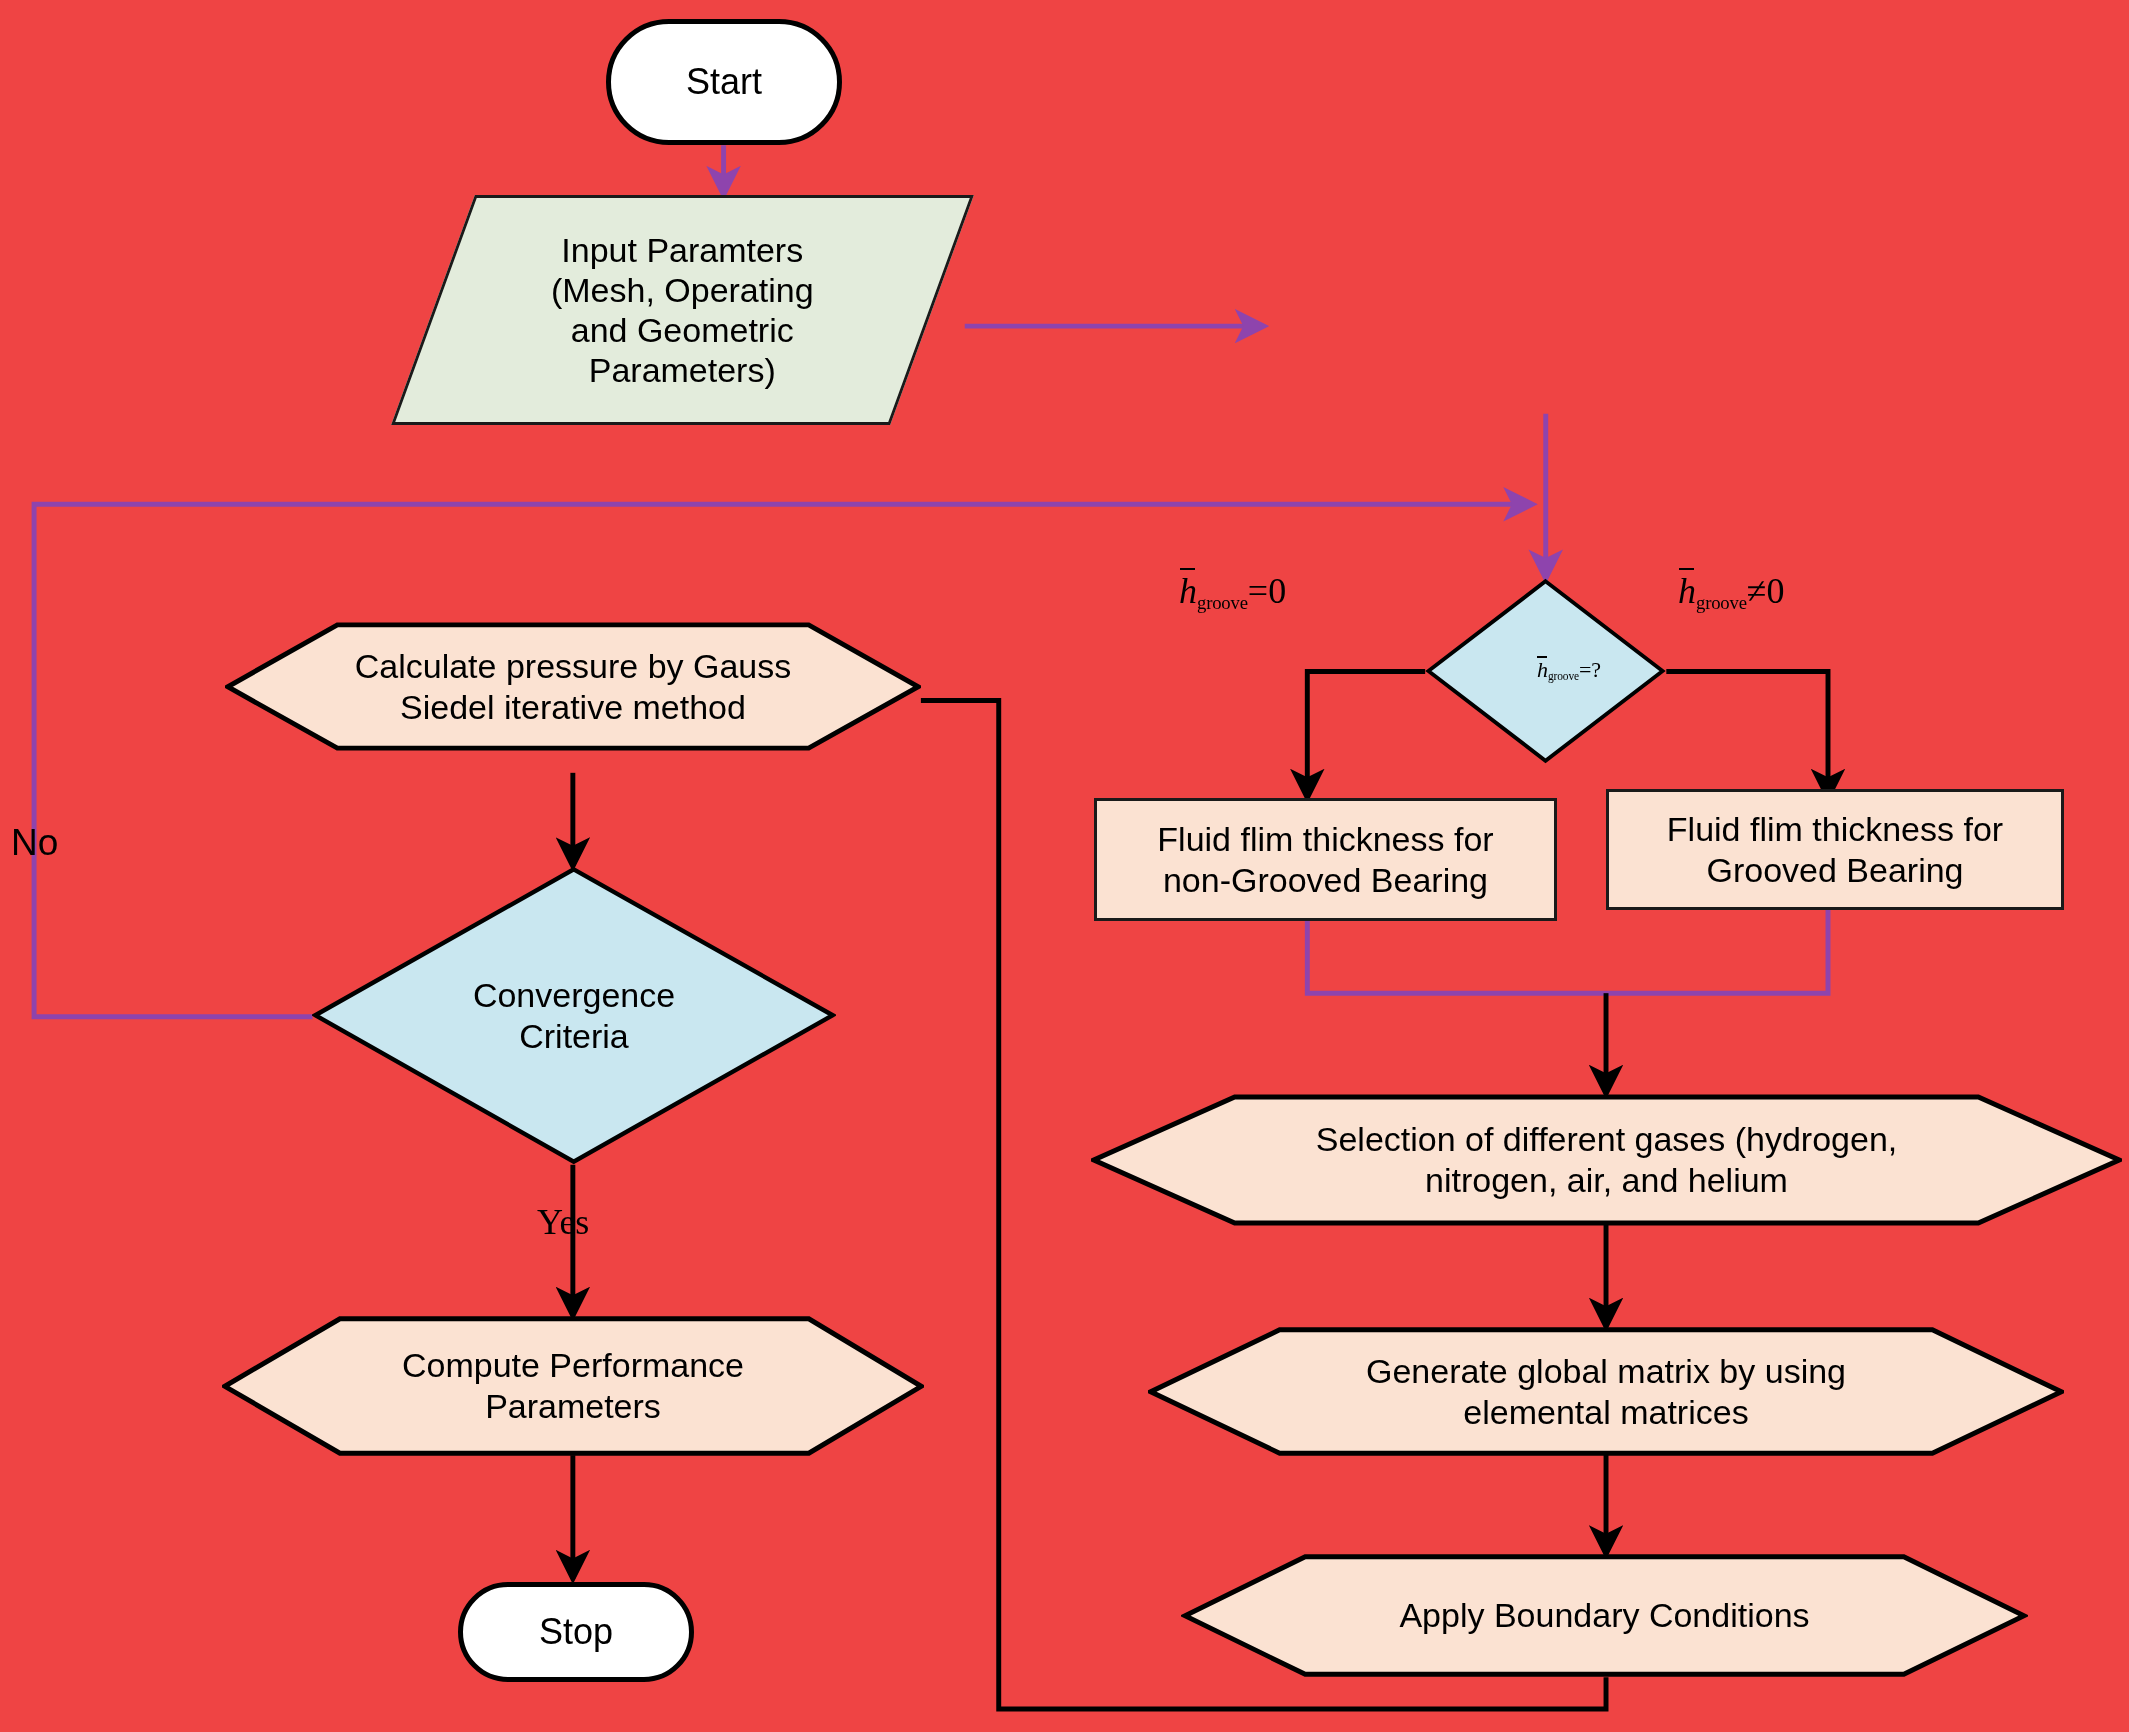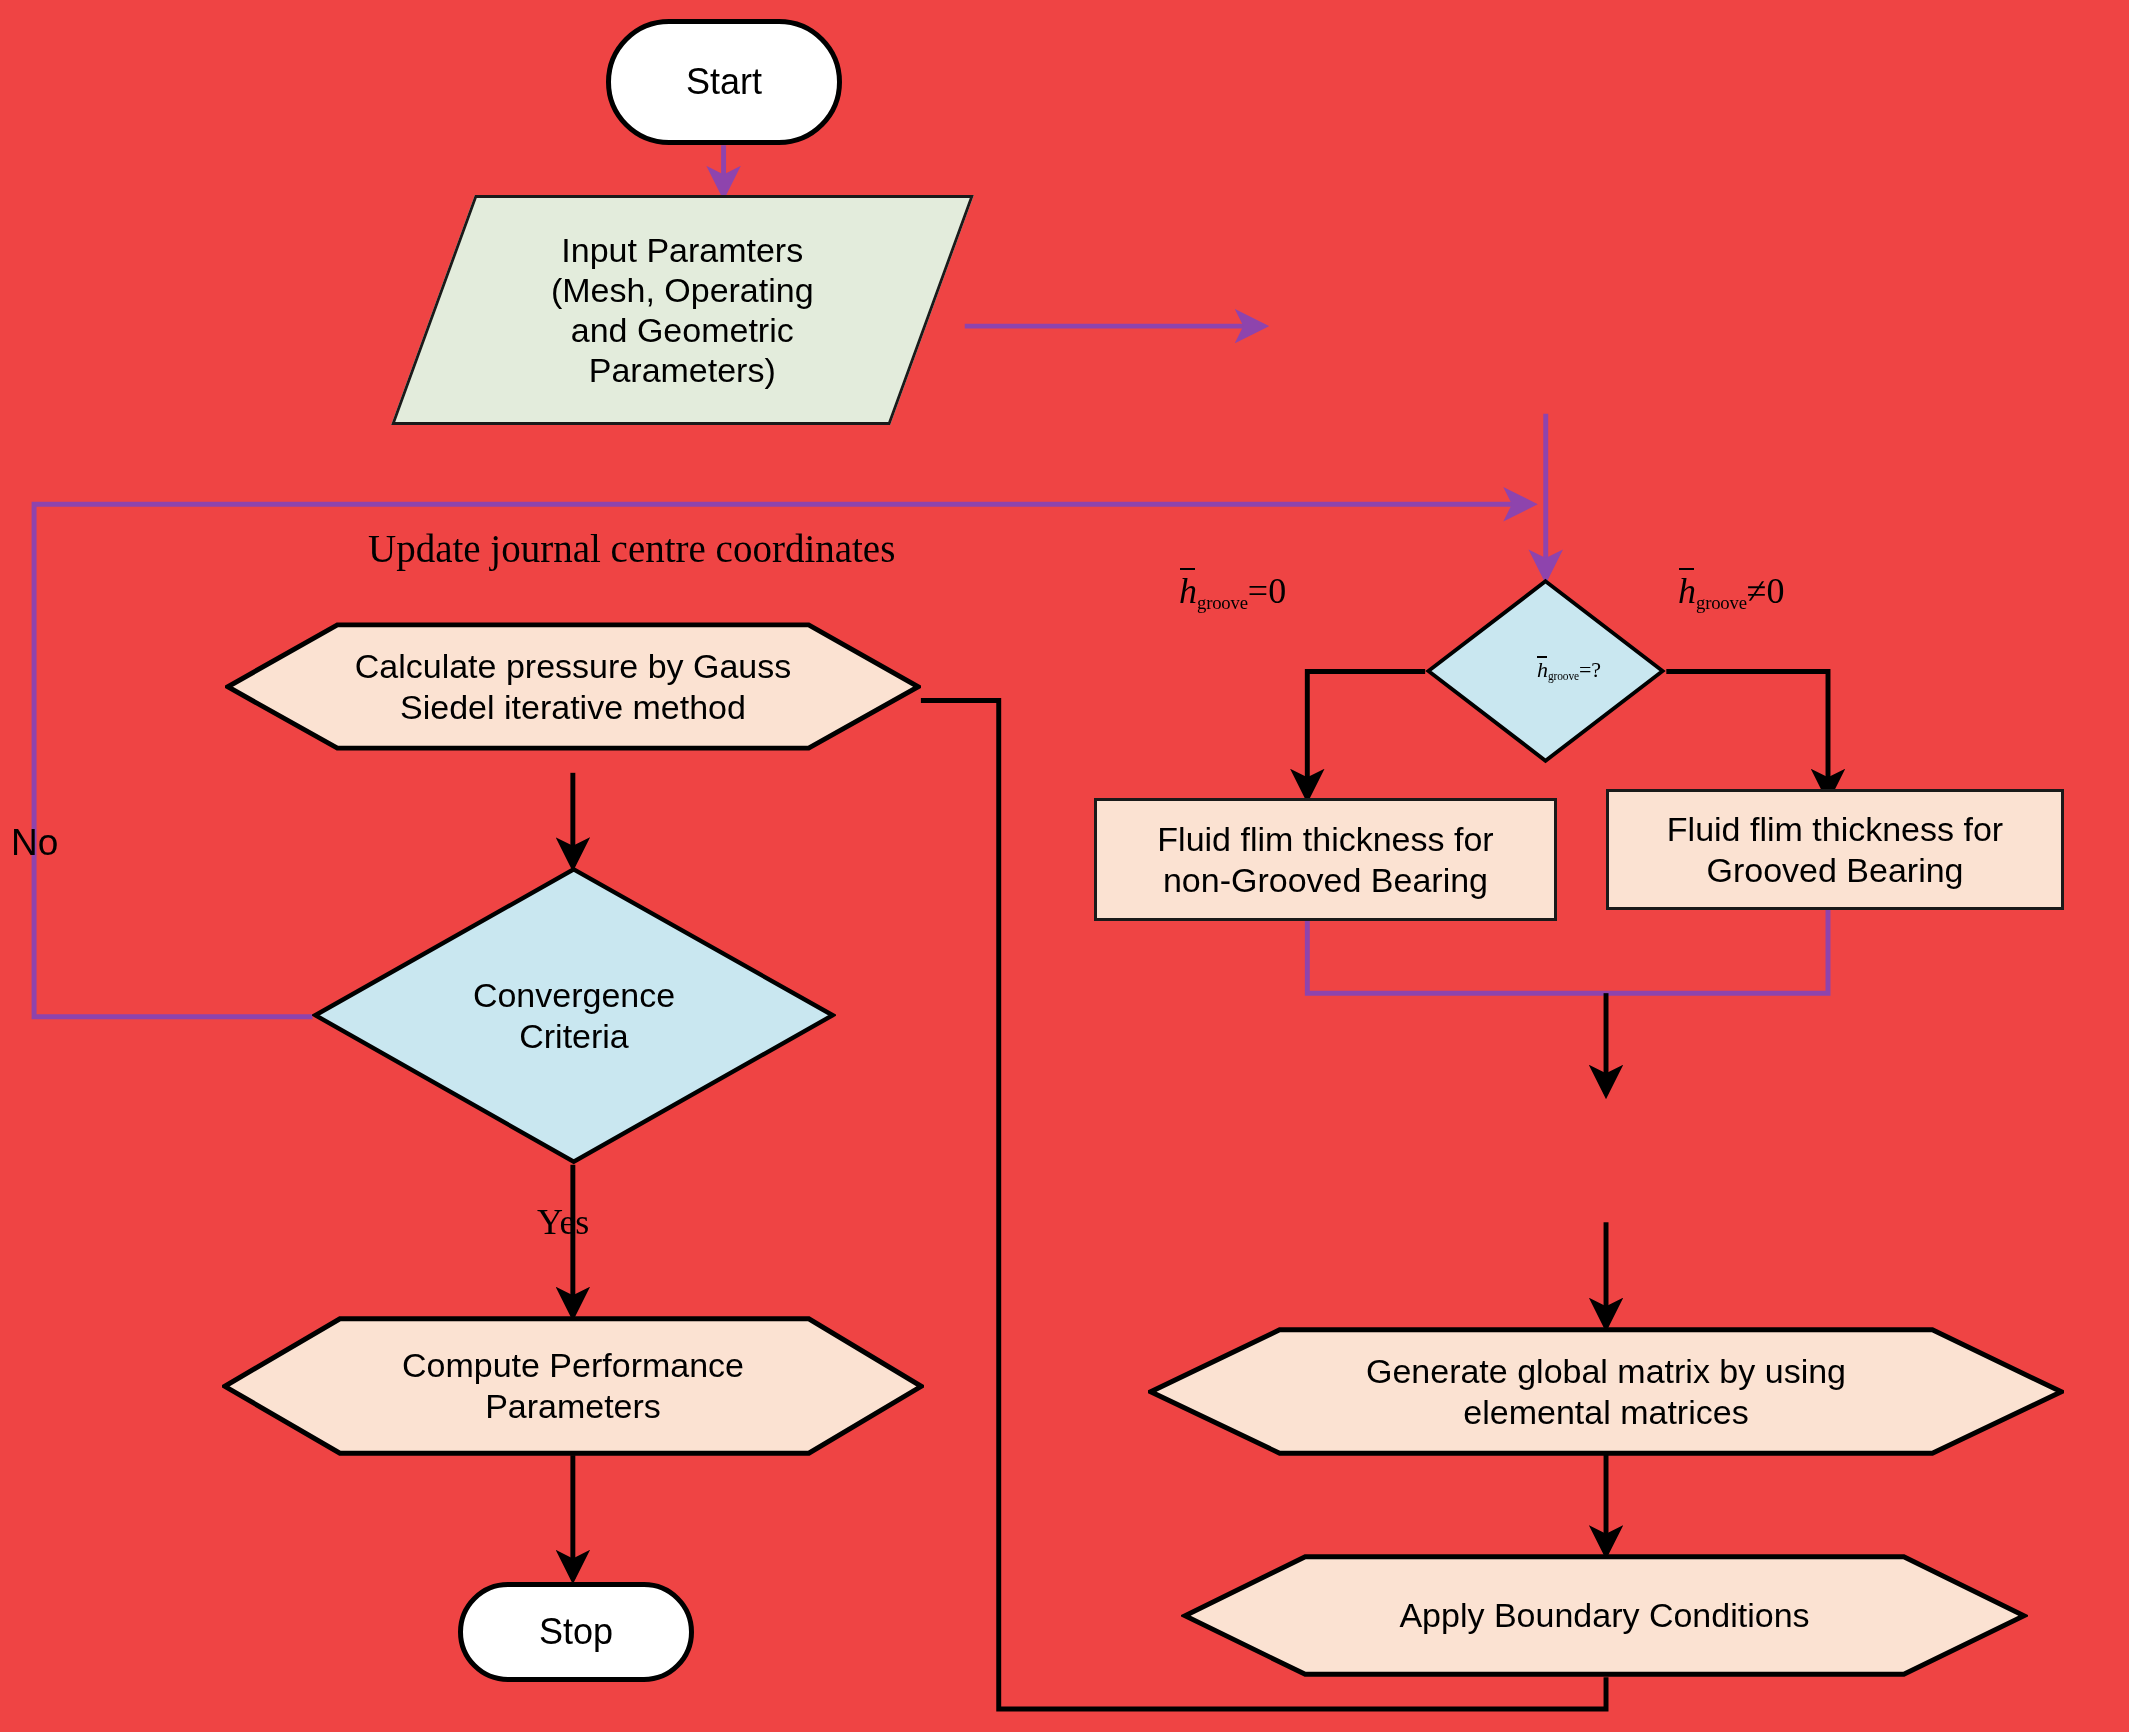--- a/index.html
+++ b/index.html
@@ -223,20 +223,27 @@
   <div class="node rect" style="left:1094px; top:798px; width:463px; height:123px;">
     <span>Fluid flim thickness for
 non-Grooved Bearing</span>
   </div>
 
   <div class="node rect" style="left:1606px; top:789px; width:458px; height:121px;">
     <span>Fluid flim thickness for
 Grooved Bearing</span>
   </div>
 
+  <div class="hexwrap" style="left:1091px; top:1094px; width:1031px; height:132px;">
+    <svg width="1031" height="132" viewBox="0 0 1880 240">
+      <polygon points="262,5 1618,5 1875,120 1618,235 262,235 5,120" fill="#fbe2d2" stroke="#000000" stroke-width="9"></polygon>
+    </svg>
+    <div class="hexlabel">Selection of different gases (hydrogen,
+nitrogen, air, and helium</div>
+  </div>
 
   <div class="hexwrap" style="left:1148px; top:1327px; width:916px; height:129px;">
     <svg width="916" height="129" viewBox="0 0 1670 235">
       <polygon points="240,5 1430,5 1665,118 1430,230 240,230 5,118" fill="#fbe2d2" stroke="#000000" stroke-width="9"></polygon>
     </svg>
     <div class="hexlabel">Generate global matrix by using
 elemental matrices</div>
   </div>
 
   <div class="hexwrap" style="left:1181px; top:1554px; width:847px; height:123px;">
@@ -267,20 +274,19 @@
       <polygon points="215,5 1070,5 1275,128 1070,250 215,250 5,128" fill="#fbe2d2" stroke="#000000" stroke-width="9"></polygon>
     </svg>
     <div class="hexlabel">Compute Performance
 Parameters</div>
   </div>
 
   <div class="node terminator" style="left:458px; top:1582px; width:236px; height:100px;">
     <span>Stop</span>
   </div>
 
-  <div class="flabel serif" style="left:368px; top:526px; font-size:39px;">Update journal centre coordinates</div>
 
   <div class="flabel" style="left:11px; top:822px; font-size:37px;">No</div>
 
   <div class="flabel serif" style="left:537px; top:1201px; font-size:36px;">Yes</div>
 
 </div>
 
 
 </body></html>

